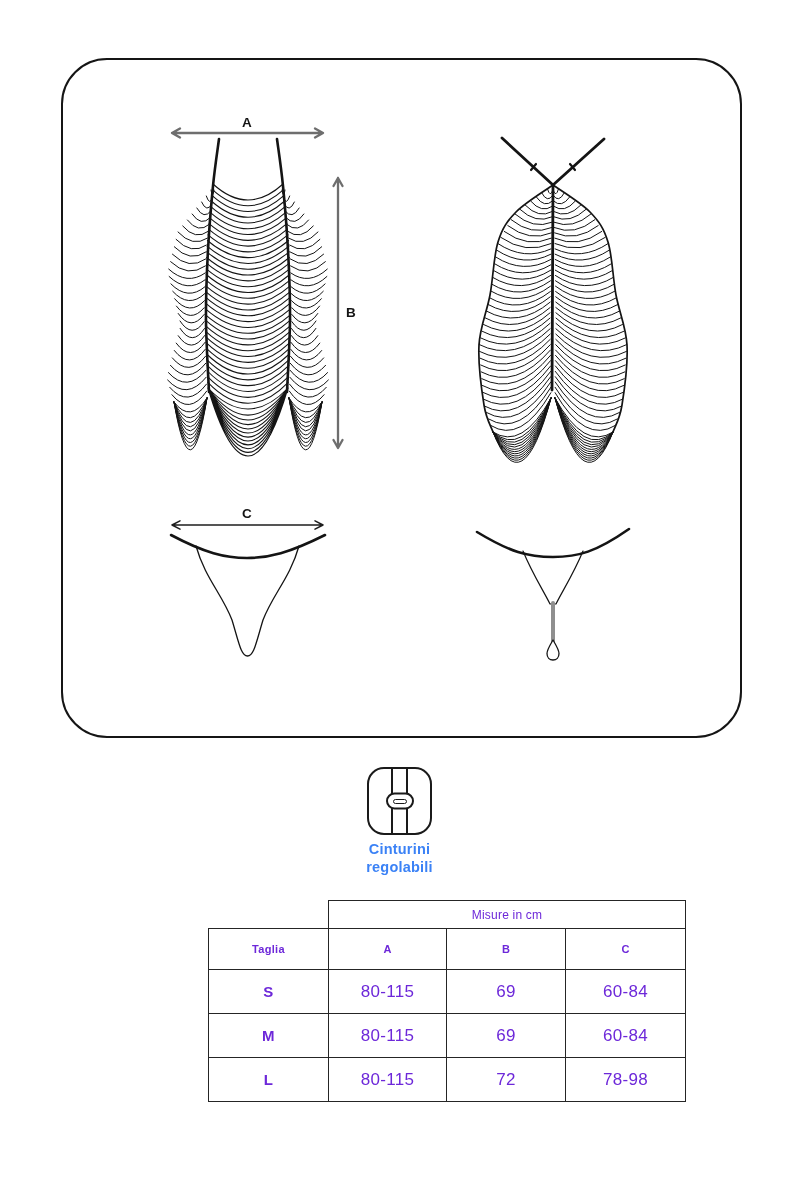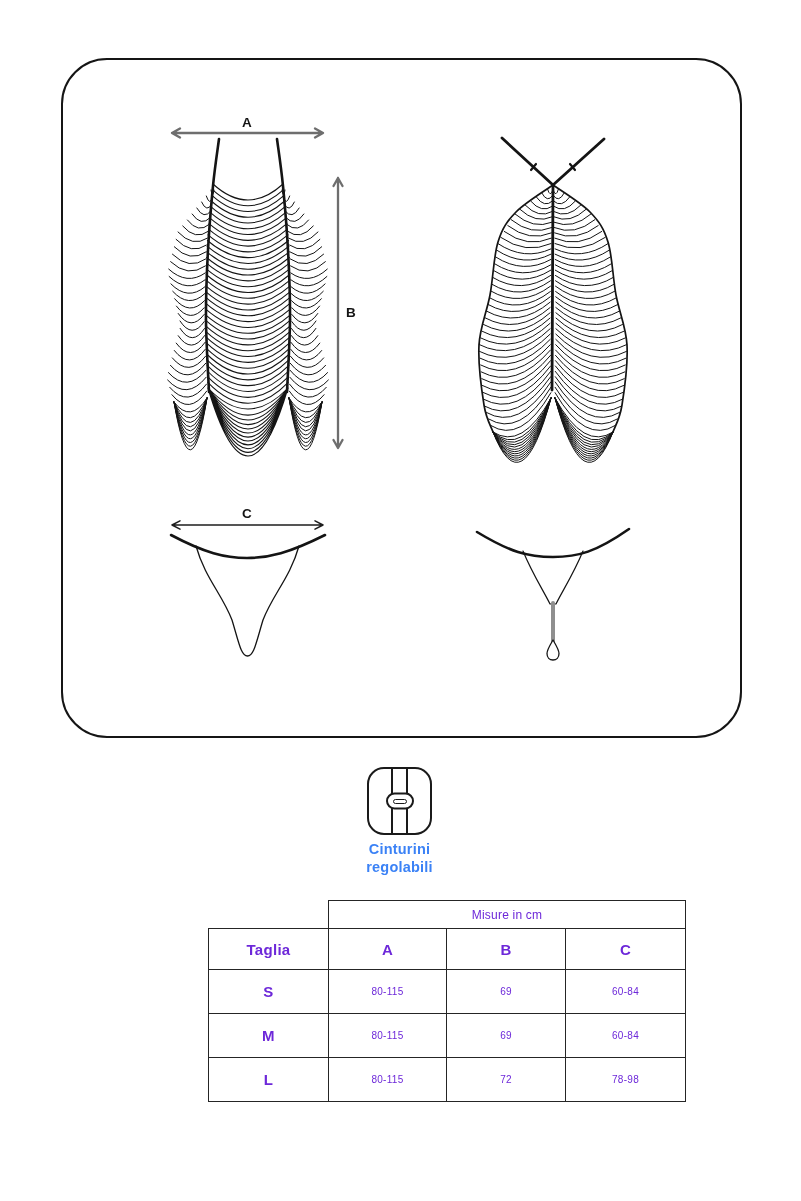--- a/index.html
+++ b/index.html
@@ -39,23 +39,23 @@
 
   
   table.size-table {
     position:absolute; left:160px; top:900px; width:477px;
     border-collapse:collapse; table-layout:fixed;
     font-family:"Liberation Sans", sans-serif; color:#6d28d9;margin-left:48px;
   }
   .size-table td, .size-table th { border:1px solid #252525; text-align:center; vertical-align:middle; padding:0; background:#fff; }
   .size-table .no-border { border:none; background:transparent; }
   .size-table .misure-cell { height:27px; font-size:12px; font-weight:400; letter-spacing:.2px; }
-  .size-table .head-row th { height:40px; font-size:15px; font-weight:700; letter-spacing:.3px; }
+  .size-table .head-row th { height:40px; font-size:11px; font-weight:700; letter-spacing:.3px; }
   .size-table .data-row th { height:43px; font-size:15px; font-weight:700; letter-spacing:.3px; }
-  .size-table .data-row td { height:43px; font-size:10px; font-weight:400; letter-spacing:.3px; }
+  .size-table .data-row td { height:43px; font-size:17px; font-weight:400; letter-spacing:.3px; }
 </style>
 </head>
 <body>
 
 <div class="diagram-box"></div>
 
 <svg id="art" width="801" height="1201" viewBox="0 0 801 1201">
 
   <g id="chemise-front">
       <path d="M213.0 184.0Q248.0 216.0 283.0 184.0M212.4 189.7Q248.0 221.8 283.6 189.7M211.9 195.3Q248.0 227.7 284.1 195.3M211.3 201.0Q248.0 233.5 284.7 201.0M210.8 206.6Q248.0 239.4 285.2 206.6M210.2 212.3Q248.0 245.3 285.8 212.3M209.7 217.9Q248.0 251.2 286.3 217.9M209.1 223.6Q248.0 257.1 286.9 223.6M208.6 229.2Q248.0 263.0 287.4 229.2M208.0 234.9Q248.0 268.9 288.0 234.9M207.4 240.5Q248.0 274.8 288.6 240.5M207.0 246.2Q248.0 280.7 289.0 246.2M206.8 251.8Q248.0 286.7 289.2 251.8M206.6 257.5Q248.0 292.6 289.4 257.5M206.5 263.2Q248.0 298.6 289.5 263.2M206.3 268.9Q248.0 304.5 289.7 268.9M206.2 274.5Q248.0 310.5 289.8 274.5M206.0 280.2Q248.0 316.4 290.0 280.2M205.8 285.9Q248.0 322.4 290.2 285.9M205.7 291.6Q248.0 328.4 290.3 291.6M205.5 297.2Q248.0 334.3 290.5 297.2M205.3 302.9Q248.0 340.3 290.7 302.9M205.2 308.6Q248.0 346.3 290.8 308.6M205.0 314.3Q248.0 352.2 291.0 314.3M205.2 319.9Q248.0 358.2 290.8 319.9M205.4 325.6Q248.0 364.2 290.6 325.6M205.7 331.3Q248.0 370.2 290.3 331.3M205.9 336.9Q248.0 376.1 290.1 336.9M206.1 342.6Q248.0 382.1 289.9 342.6M206.4 348.3Q248.0 388.1 289.6 348.3M206.6 354.0Q248.0 394.1 289.4 354.0M206.8 359.6Q248.0 400.1 289.2 359.6M207.1 365.3Q248.0 406.0 288.9 365.3M207.3 371.0Q248.0 412.0 288.7 371.0M207.5 376.7Q248.0 418.0 288.5 376.7M207.8 382.3Q248.0 424.0 288.2 382.3M208.0 388.0Q248.0 430.0 288.0 388.0M208.0 388.0Q248.0 442.2 288.0 388.0M208.0 388.0Q248.0 452.1 288.0 388.0M208.0 388.0Q248.0 461.2 288.0 388.0M208.0 388.0Q248.0 469.8 288.0 388.0M208.0 388.0Q248.0 478.1 288.0 388.0M208.0 388.0Q248.0 486.2 288.0 388.0M208.0 388.0Q248.0 494.0 288.0 388.0M208.0 388.0Q248.0 501.7 288.0 388.0M208.0 388.0Q248.0 509.3 288.0 388.0M208.0 388.0Q248.0 516.7 288.0 388.0M208.0 388.0Q248.0 524.0 288.0 388.0" fill="none" stroke="#141414" stroke-width="1.05" stroke-linecap="round" stroke-linejoin="round"></path>

